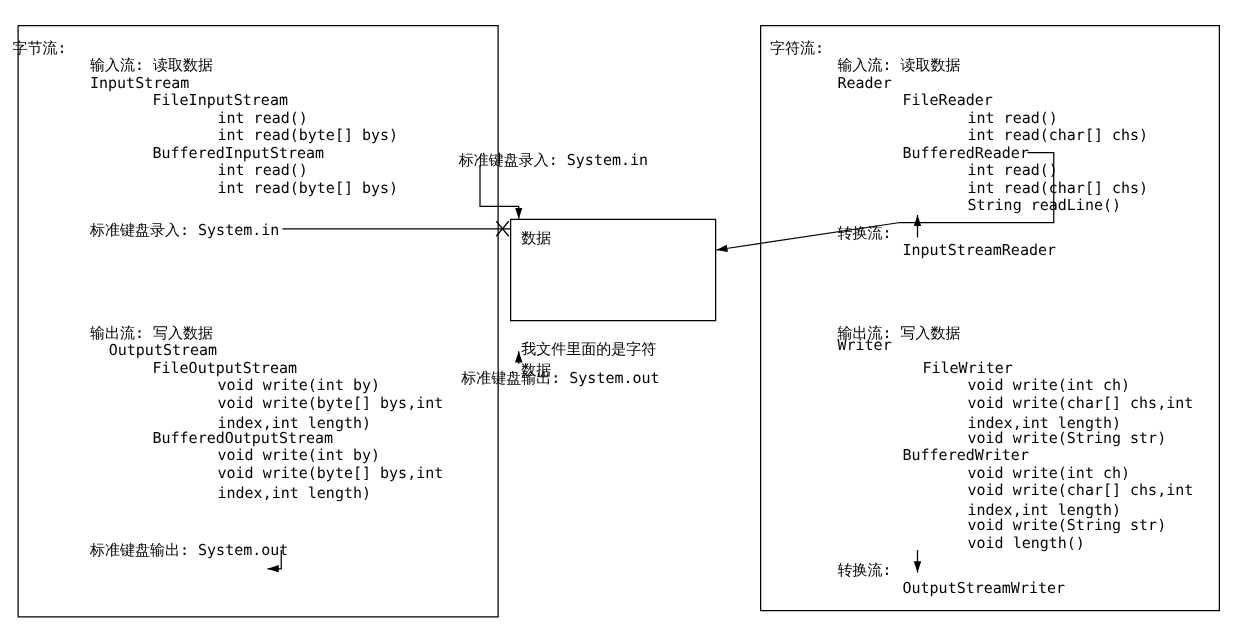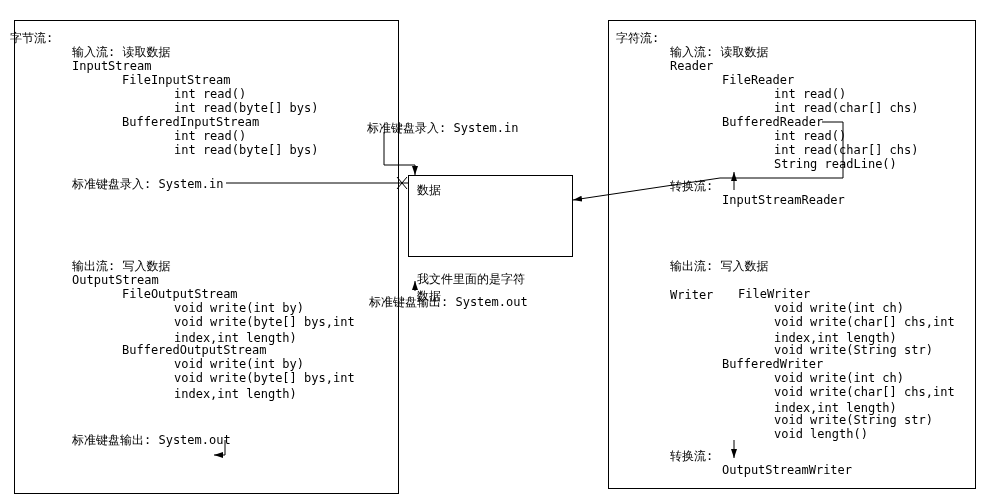--- a/index.html
+++ b/index.html
@@ -40,21 +40,21 @@
 <div class="txt" style="left:72px; top:44px;">输入流: 读取数据</div>
 <div class="txt" style="left:72px; top:58px;text-align:right;">InputStream</div>
 <div class="txt" style="left:122px; top:72px;">FileInputStream</div>
 <div class="txt" style="left:174px; top:86px;">int read()</div>
 <div class="txt" style="left:174px; top:100px;">int read(byte[] bys)</div>
 <div class="txt" style="left:122px; top:114px;">BufferedInputStream</div>
 <div class="txt" style="left:174px; top:128px;">int read()</div>
 <div class="txt" style="left:174px; top:142px;">int read(byte[] bys)</div>
 <div class="txt" style="left:72px; top:176px;">标准键盘录入: System.in</div>
 <div class="txt" style="left:72px; top:258px;">输出流: 写入数据</div>
-<div class="txt" style="left:72px; top:272px;">OutputStream</div>
+<div class="txt" style="left:87px; top:272px;">OutputStream</div>
 <div class="txt" style="left:122px; top:286px;">FileOutputStream</div>
 <div class="txt" style="left:174px; top:300px;">void write(int by)</div>
 <div class="txt" style="left:174px; top:314px;">void write(byte[] bys,int
 index,int length)</div>
 <div class="txt" style="left:122px; top:342px;">BufferedOutputStream</div>
 <div class="txt" style="left:174px; top:356px;">void write(int by)</div>
 <div class="txt" style="left:174px; top:370px;">void write(byte[] bys,int
 index,int length)</div>
 <div class="txt" style="left:72px; top:432px;">标准键盘输出: System.out</div>
 
@@ -75,21 +75,21 @@
 <div class="txt" style="left:774px; top:86px;">int read()</div>
 <div class="txt" style="left:774px; top:100px;">int read(char[] chs)</div>
 <div class="txt" style="left:722px; top:114px;">BufferedReader</div>
 <div class="txt" style="left:774px; top:128px;">int read()</div>
 <div class="txt" style="left:774px; top:142px;">int read(char[] chs)</div>
 <div class="txt" style="left:774px; top:156px;">String readLine()</div>
 <div class="txt" style="left:670px; top:178px;">转换流:</div>
 <div class="txt" style="left:722px; top:192px;">InputStreamReader</div>
 
 <div class="txt" style="left:670px; top:258px;">输出流: 写入数据</div>
-<div class="txt" style="left:670px; top:287px;">Writer</div>
+<div class="txt" style="left:670px; top:268px;">Writer</div>
 <div class="txt" style="left:722px; top:286px;margin-left:16px;">FileWriter</div>
 <div class="txt" style="left:774px; top:300px;">void write(int ch)</div>
 <div class="txt" style="left:774px; top:314px;">void write(char[] chs,int
 index,int length)</div>
 <div class="txt" style="left:774px; top:342px;">void write(String str)</div>
 <div class="txt" style="left:722px; top:356px;">BufferedWriter</div>
 <div class="txt" style="left:774px; top:370px;">void write(int ch)</div>
 <div class="txt" style="left:774px; top:384px;">void write(char[] chs,int
 index,int length)</div>
 <div class="txt" style="left:774px; top:412px;">void write(String str)</div>

